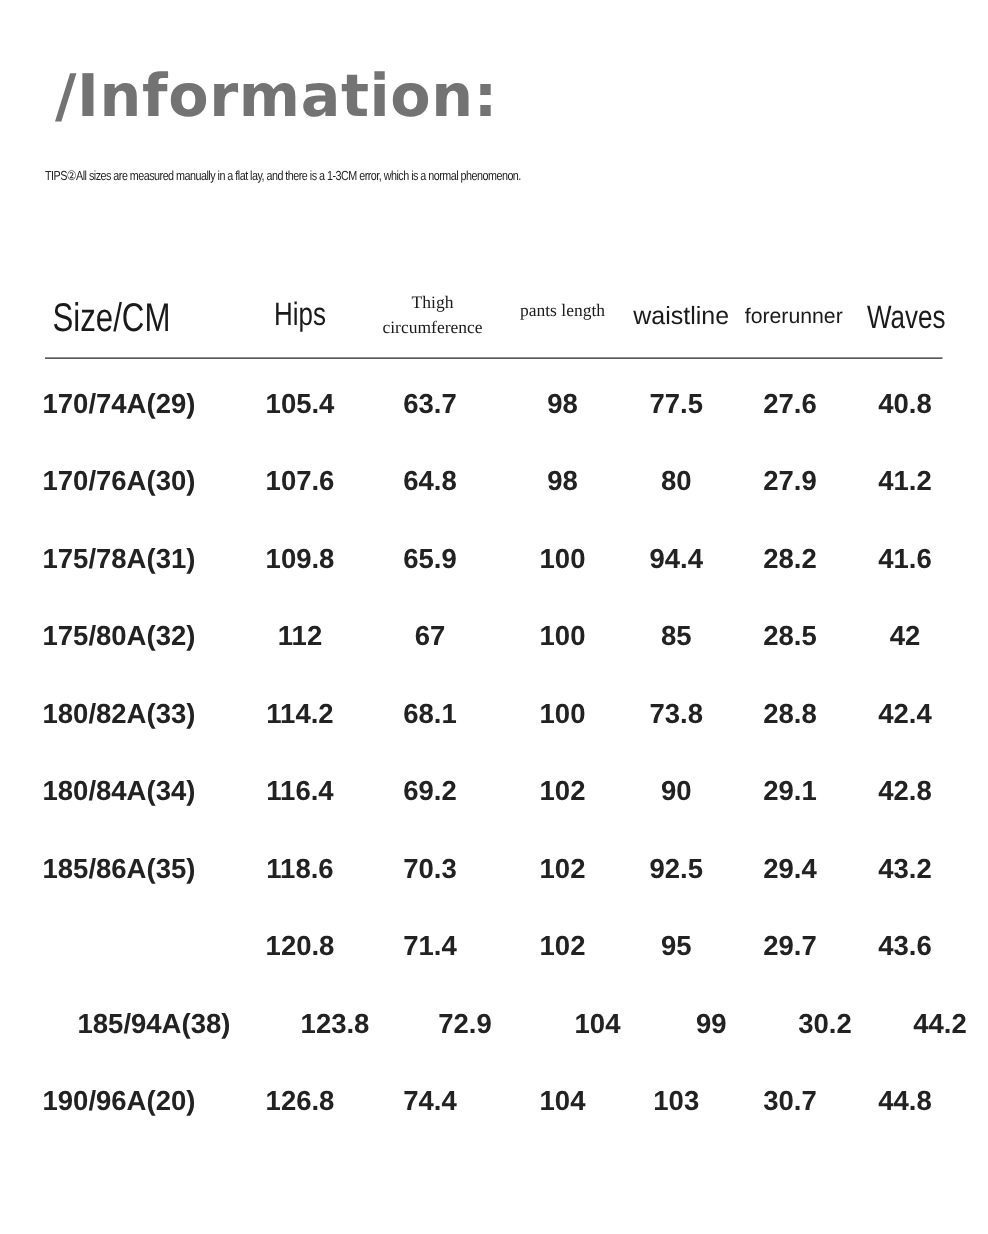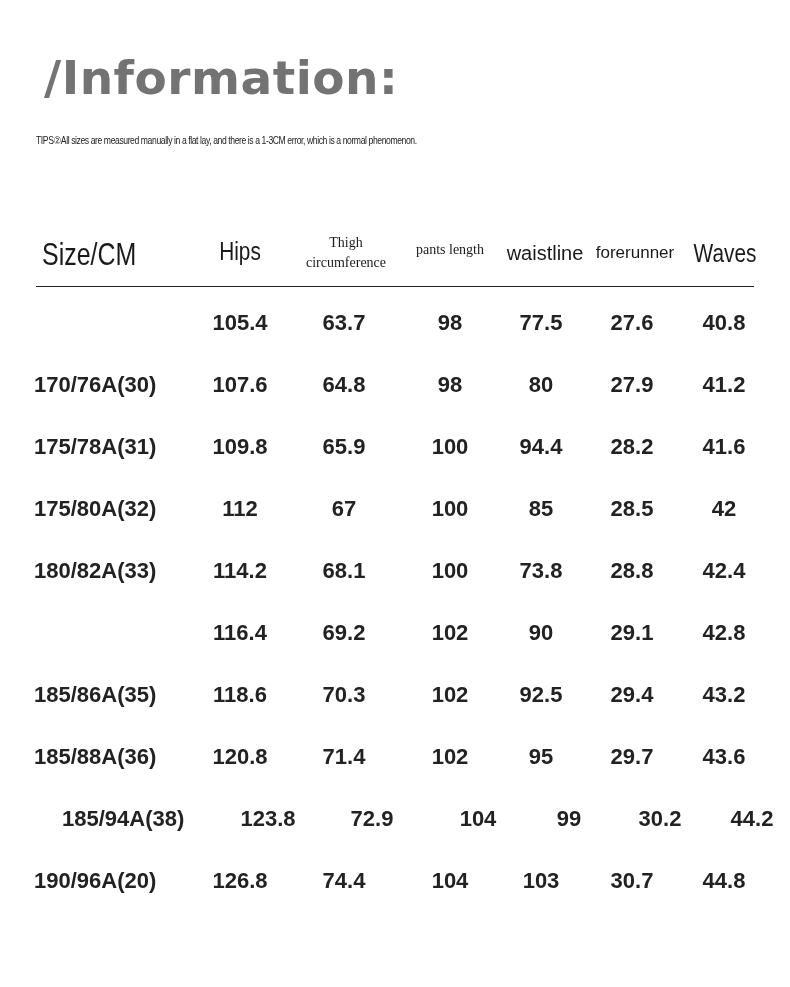--- a/index.html
+++ b/index.html
@@ -44,20 +44,21 @@
     <div>Thigh</div>
     <div>circumference</div>
   </div>
   <div class="hdr small" style="left:400px; top:240px; width:100px;">pants length</div>
   <div class="hdr med" style="left:500px; top:242px; width:90px;">waistline</div>
   <div class="hdr" style="left:590px; top:243px; width:90px; font-size:17px;">forerunner</div>
   <div class="hdr mid" style="left:683px; top:238px; width:84px;">Waves</div>
   <div class="rule"></div>
 
   <div class="row" style="top:310px;">
+    <span class="cell c0">170/74A(29)</span>
     <span class="cell c1">105.4</span>
     <span class="cell c2">63.7</span>
     <span class="cell c3">98</span>
     <span class="cell c4">77.5</span>
     <span class="cell c5">27.6</span>
     <span class="cell c6">40.8</span>
   </div>
   <div class="row" style="top:372px;">
     <span class="cell c0">170/76A(30)</span>
     <span class="cell c1">107.6</span>
@@ -88,38 +89,38 @@
   <div class="row" style="top:558px;">
     <span class="cell c0">180/82A(33)</span>
     <span class="cell c1">114.2</span>
     <span class="cell c2">68.1</span>
     <span class="cell c3">100</span>
     <span class="cell c4">73.8</span>
     <span class="cell c5">28.8</span>
     <span class="cell c6">42.4</span>
   </div>
   <div class="row" style="top:620px;">
+    <span class="cell c0">180/84A(34)</span>
     <span class="cell c1">116.4</span>
     <span class="cell c2">69.2</span>
     <span class="cell c3">102</span>
     <span class="cell c4">90</span>
     <span class="cell c5">29.1</span>
     <span class="cell c6">42.8</span>
   </div>
   <div class="row" style="top:682px;">
     <span class="cell c0">185/86A(35)</span>
     <span class="cell c1">118.6</span>
     <span class="cell c2">70.3</span>
     <span class="cell c3">102</span>
     <span class="cell c4">92.5</span>
     <span class="cell c5">29.4</span>
     <span class="cell c6">43.2</span>
   </div>
   <div class="row" style="top:744px;">
-    <span class="cell c0">185/88A(36)</span>
     <span class="cell c1">120.8</span>
     <span class="cell c2">71.4</span>
     <span class="cell c3">102</span>
     <span class="cell c4">95</span>
     <span class="cell c5">29.7</span>
     <span class="cell c6">43.6</span>
   </div>
   <div class="row" style="top:806px;margin-left:28px;">
     <span class="cell c0">185/94A(38)</span>
     <span class="cell c1">123.8</span>

